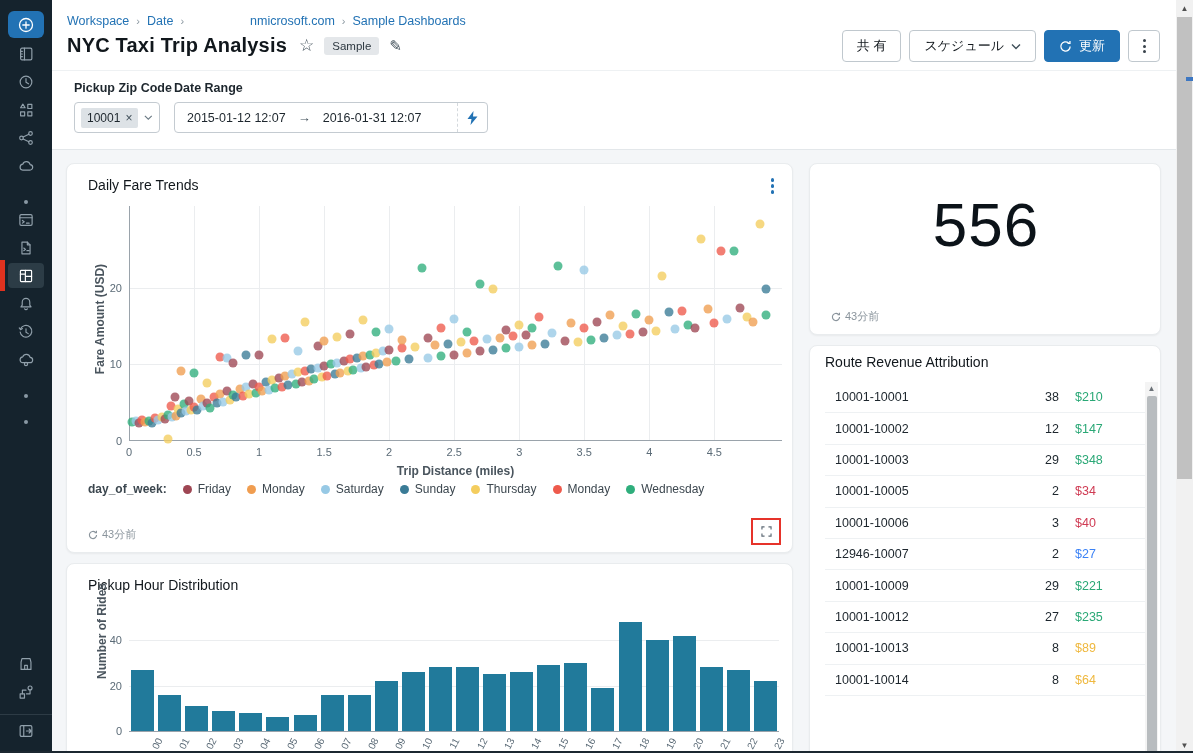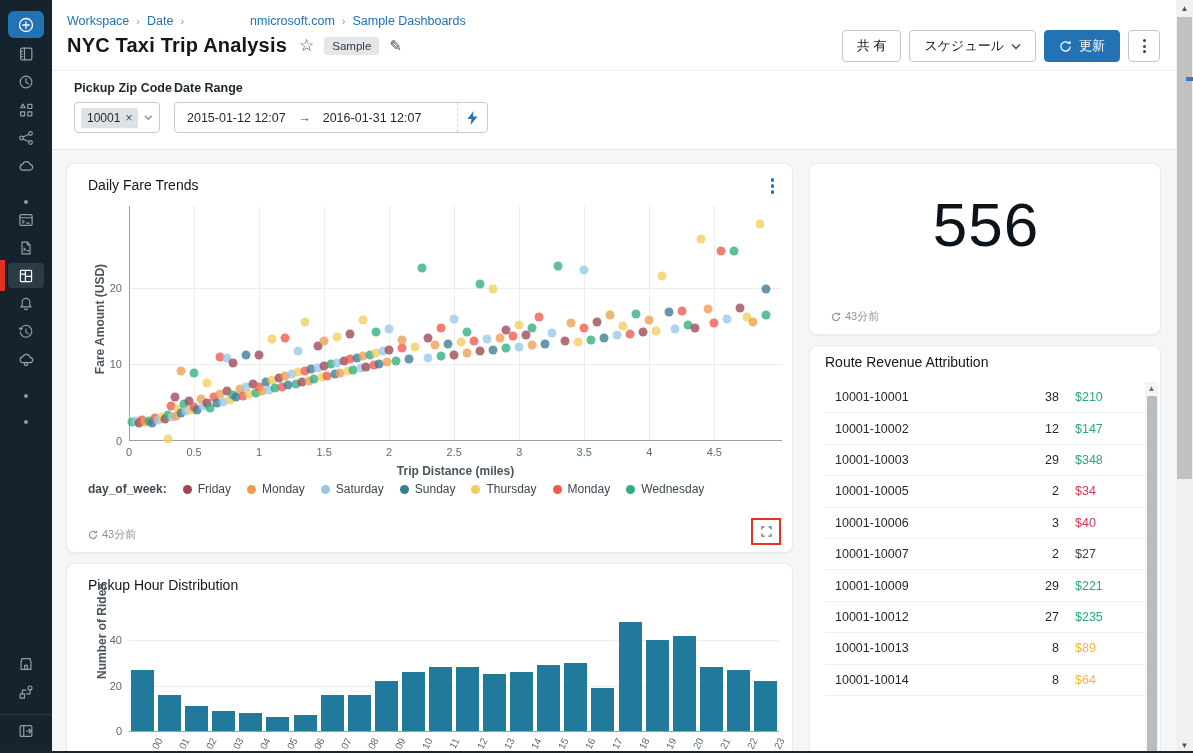--- a/index.html
+++ b/index.html
@@ -670,23 +670,23 @@
               <span>10001-10005</span>
               <span class="t-col-freq">2</span>
               <span class="t-col-fare" style="color: rgb(207, 58, 82);">$34</span>
             </div>
             <div class="t-row">
               <span>10001-10006</span>
               <span class="t-col-freq">3</span>
               <span class="t-col-fare" style="color: rgb(207, 58, 82);">$40</span>
             </div>
             <div class="t-row">
-              <span>10001-10007</span>
+              <span>12946-10007</span>
               <span class="t-col-freq">2</span>
-              <span class="t-col-fare" style="color: #404040;">$27</span>
+              <span class="t-col-fare" style="color: #3b82f6;">$27</span>
             </div>
             <div class="t-row">
               <span>10001-10009</span>
               <span class="t-col-freq">29</span>
               <span class="t-col-fare" style="color: rgb(42, 168, 118);">$221</span>
             </div>
             <div class="t-row">
               <span>10001-10012</span>
               <span class="t-col-freq">27</span>
               <span class="t-col-fare" style="color: rgb(42, 168, 118);">$235</span>

